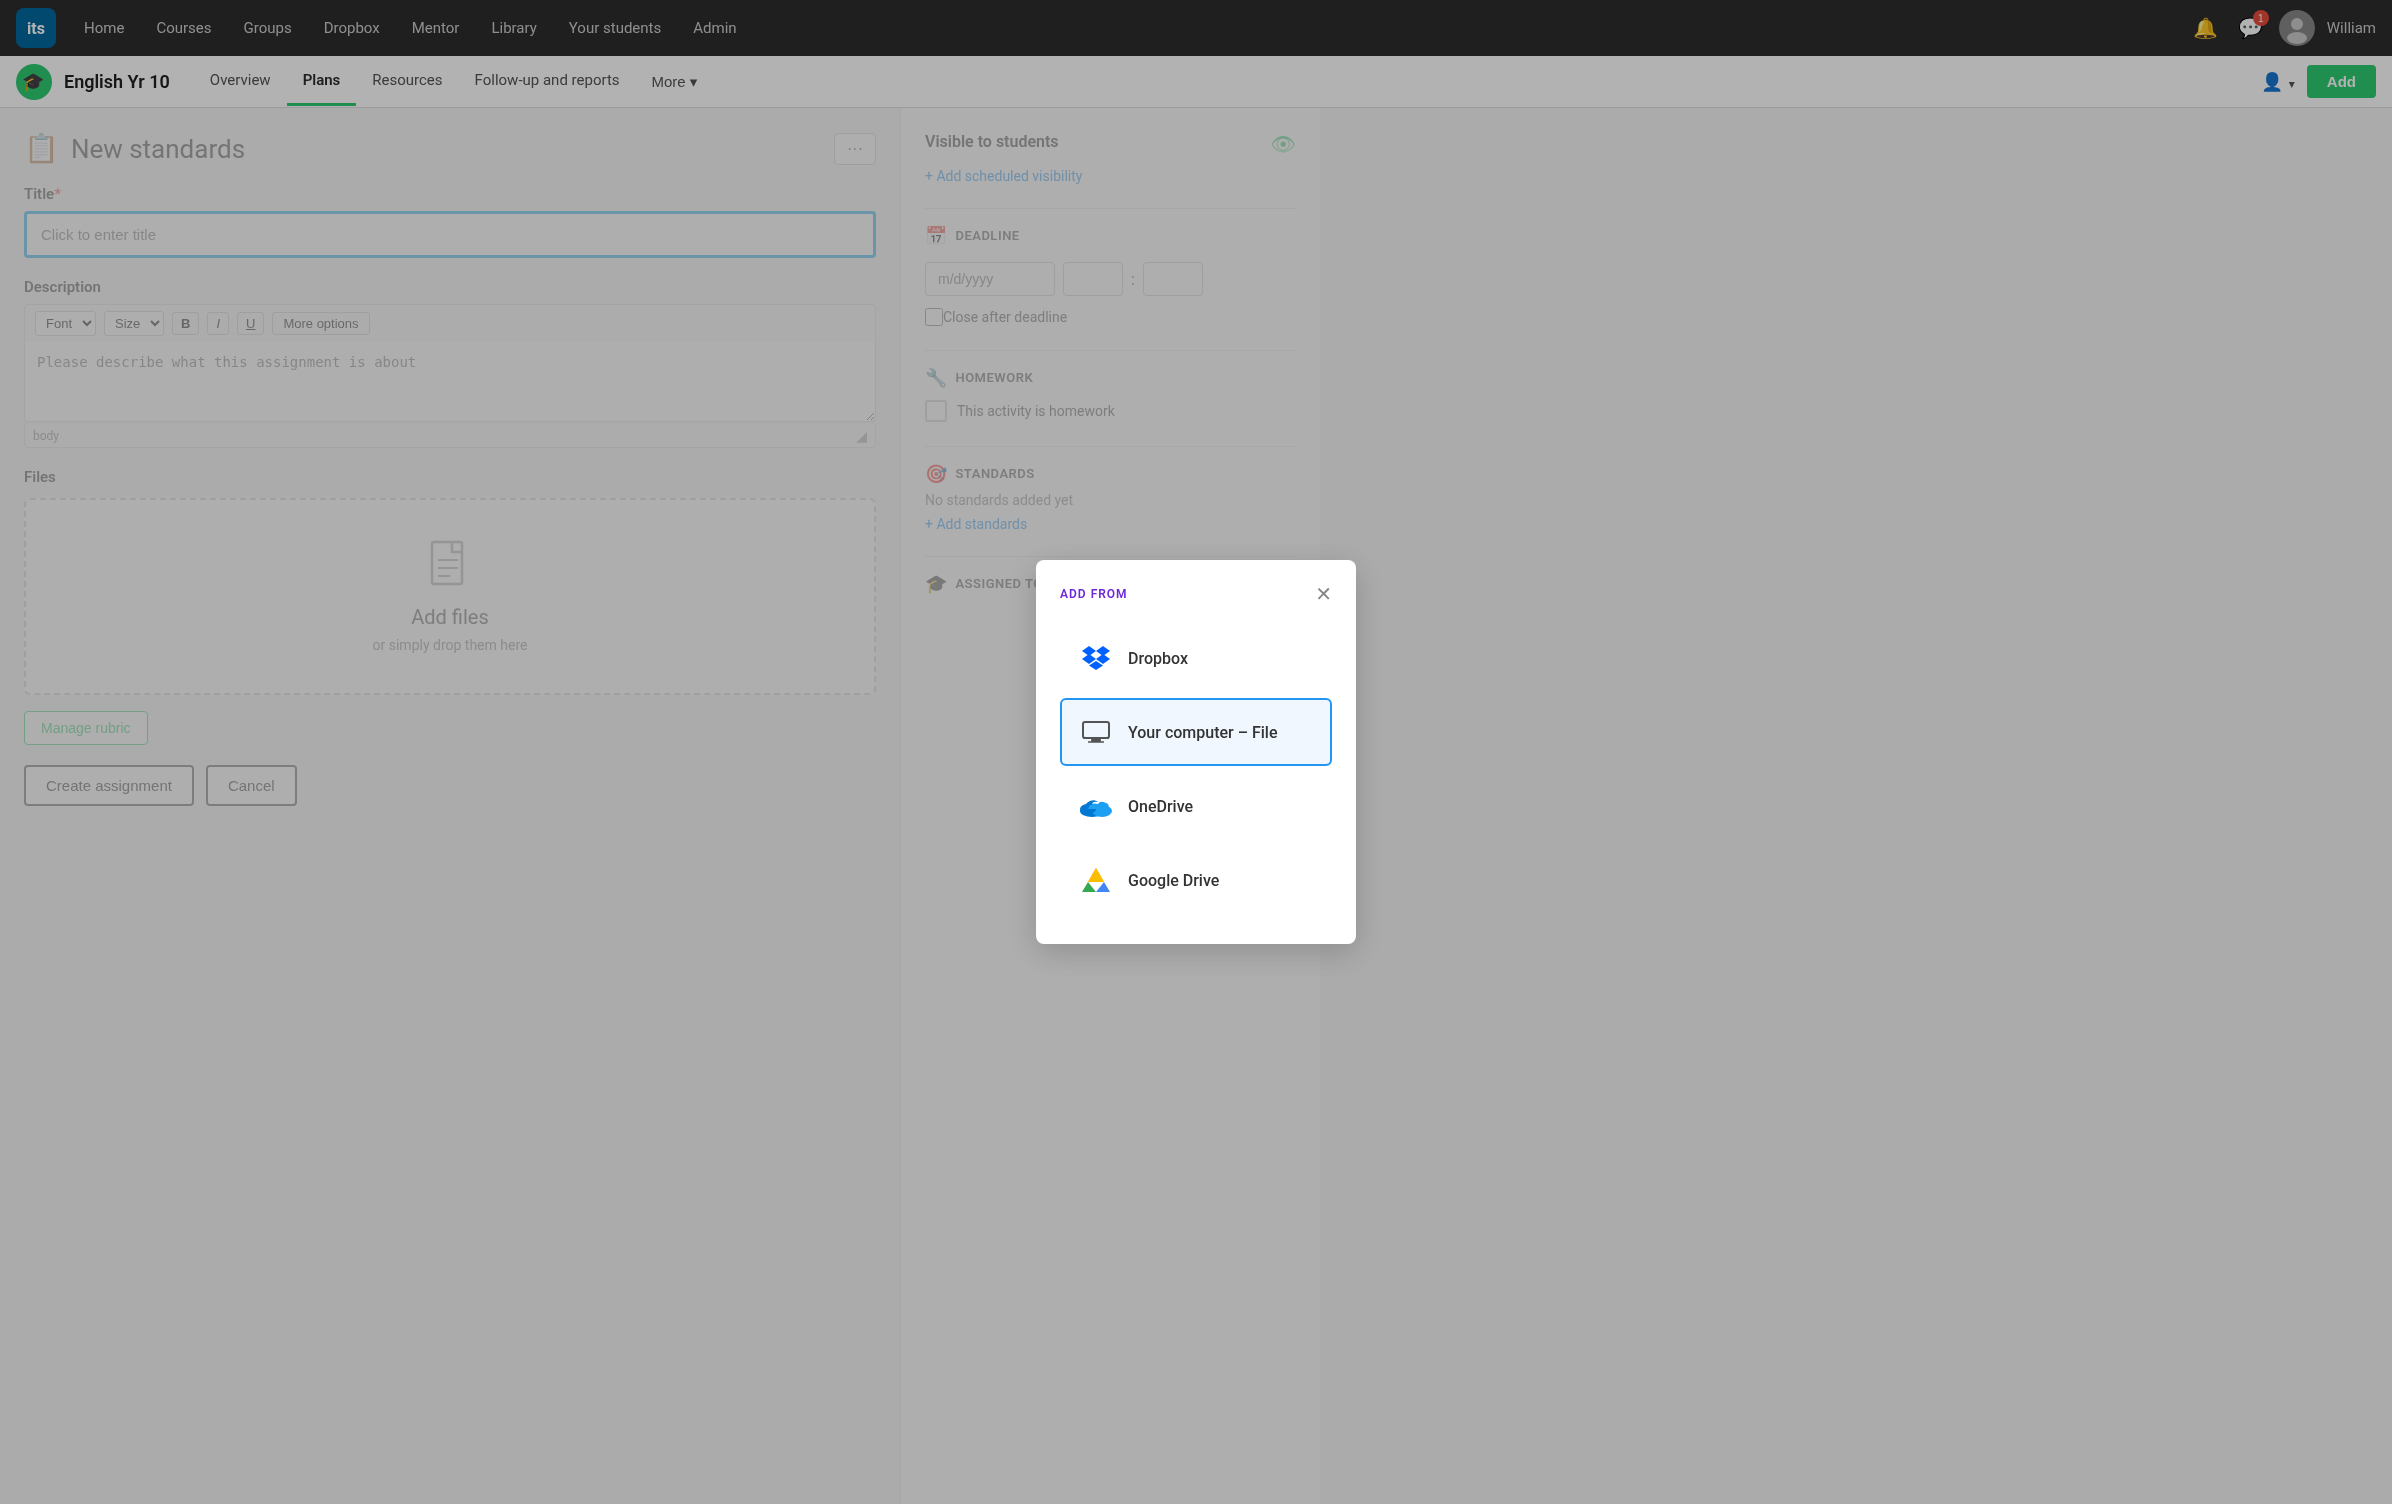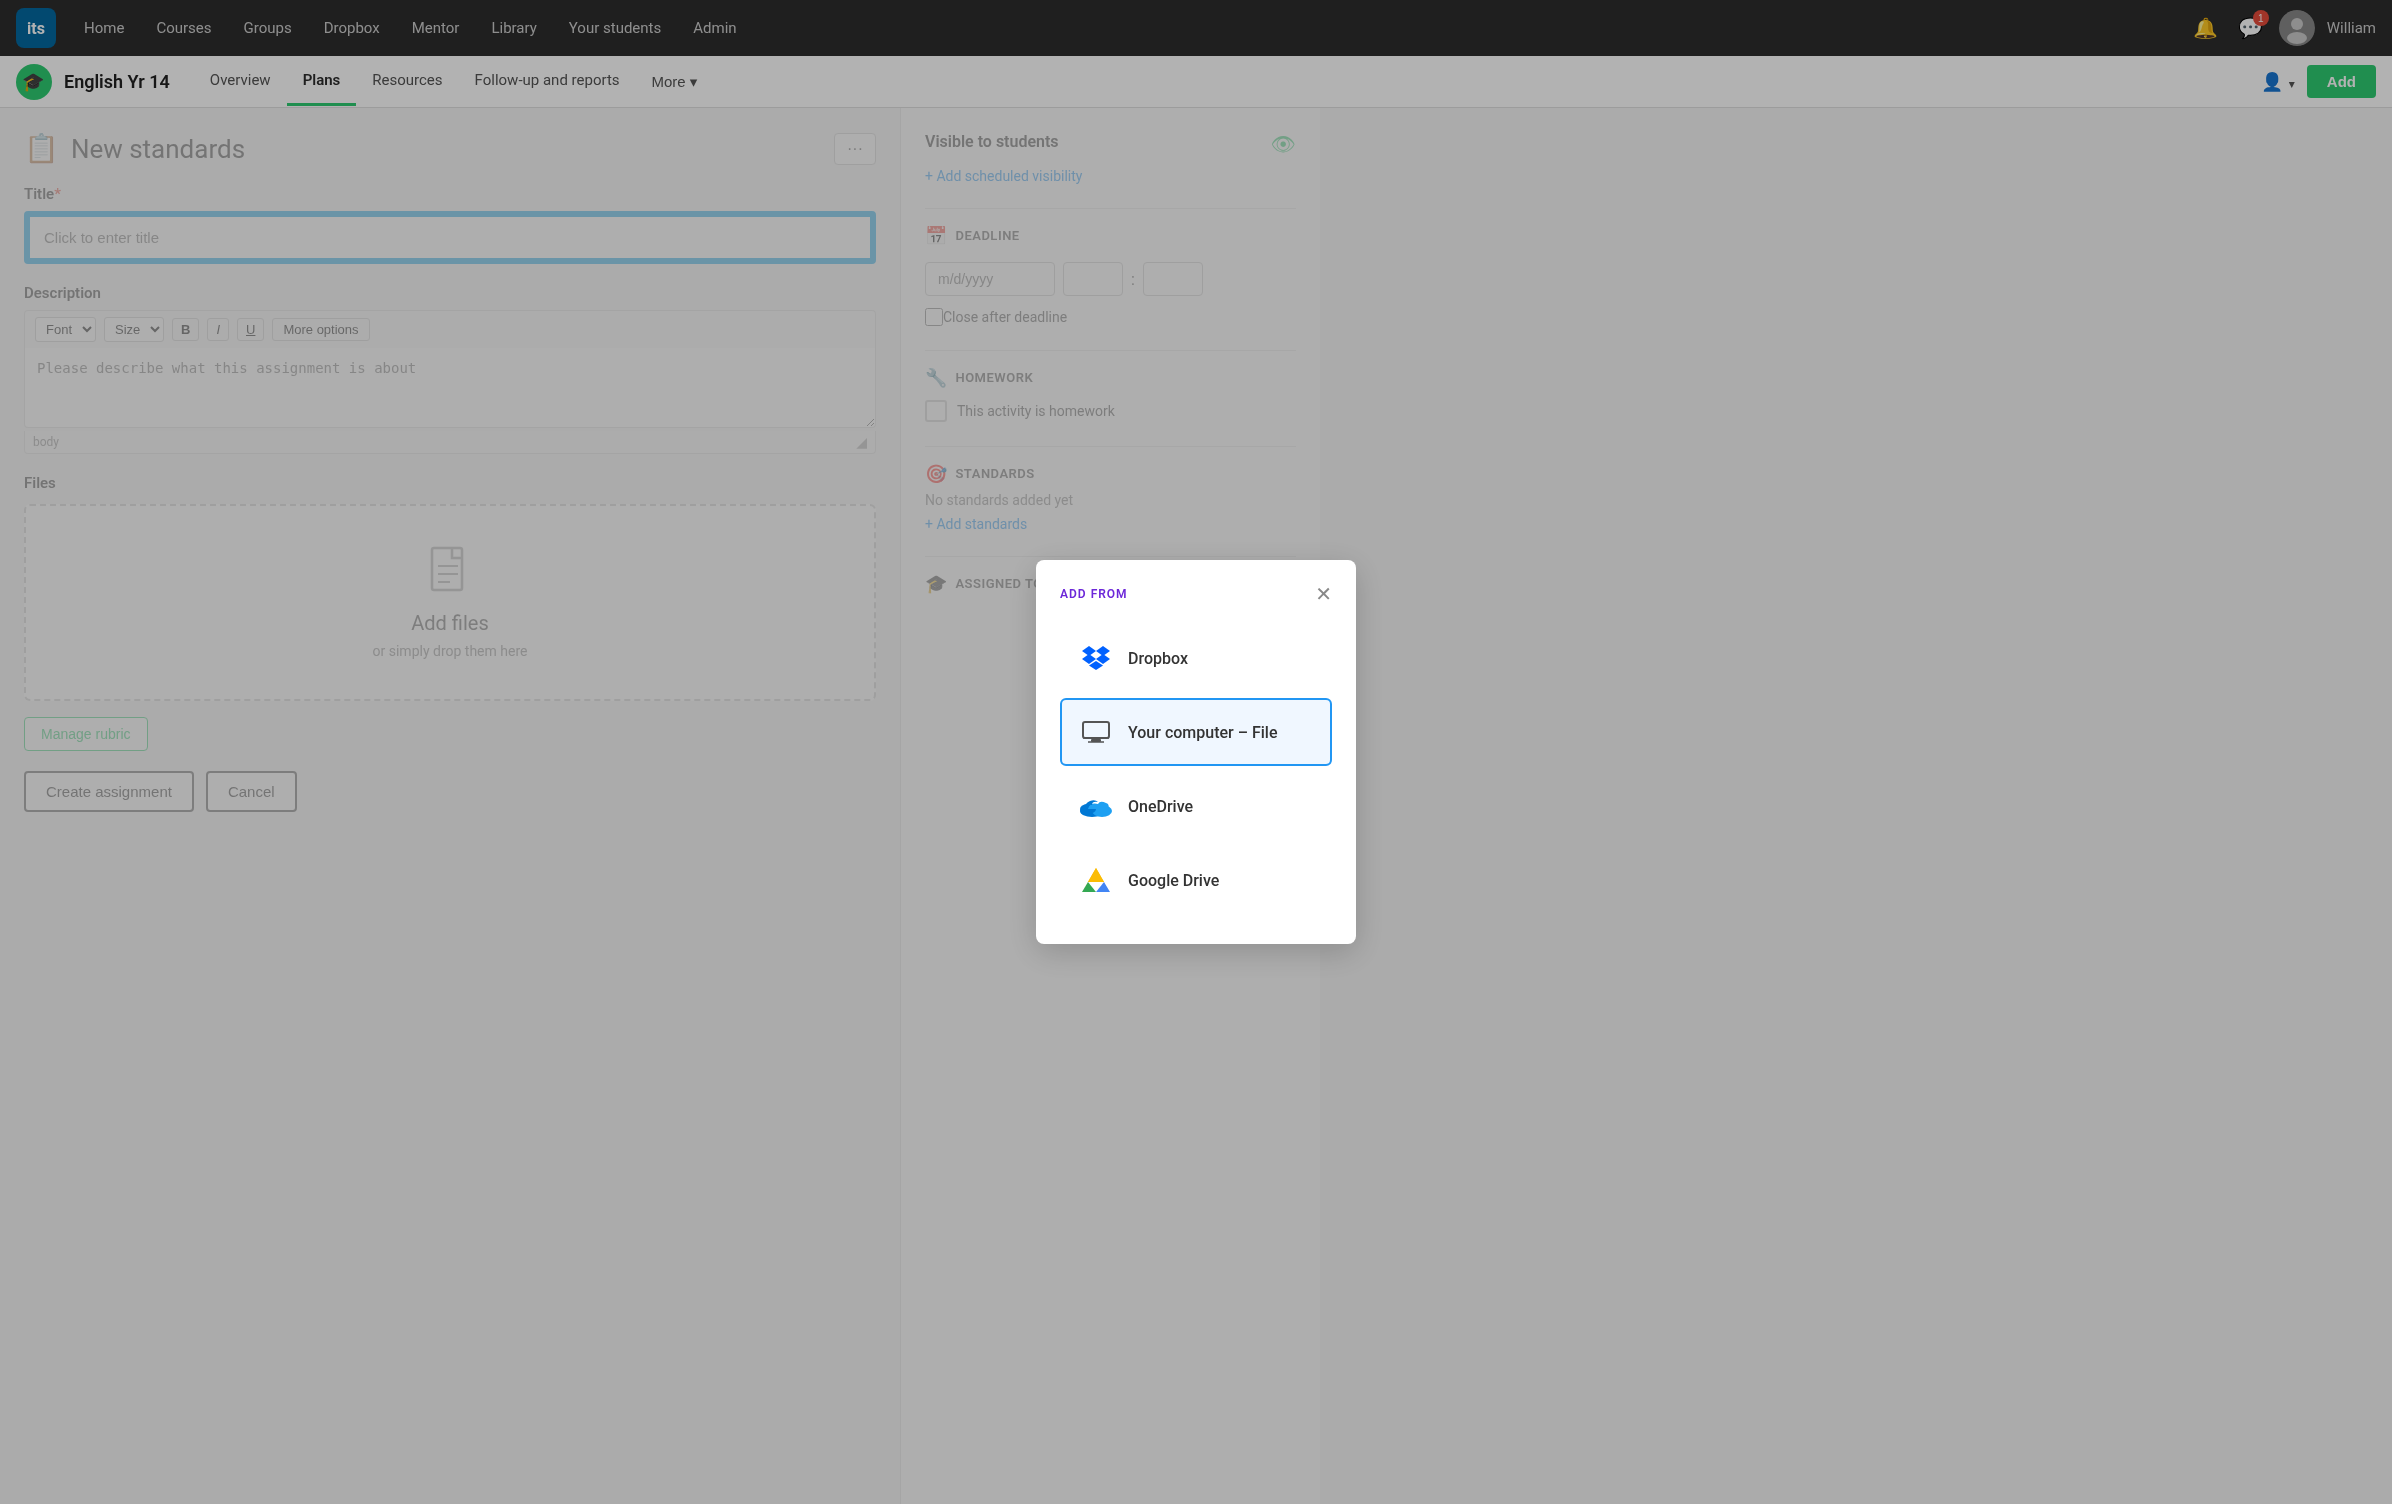--- a/index.html
+++ b/index.html
@@ -154,21 +154,21 @@
     .field-label {
       font-size: 15px;
       font-weight: 600;
       color: #333;
       margin-bottom: 8px;
     }
     .required { color: #e74c3c; }
 
     .title-input {
       width: 100%;
-      border: 6px solid #0ea5e9;
+      border: 3px solid #0ea5e9;
       border-radius: 4px;
       padding: 12px 14px;
       font-size: 15px;
       color: #999;
       outline: none;
       margin-bottom: 20px;
     }
 
     .desc-label { font-size: 15px; font-weight: 600; color: #333; margin-bottom: 8px; }
 
@@ -517,21 +517,21 @@
         <circle cx="18" cy="14" r="6" fill="#ccc"></circle>
         <ellipse cx="18" cy="28" rx="10" ry="6" fill="#ccc"></ellipse>
       </svg>
     </div>
     <span class="user-name">William</span>
   </div>
 </nav>
 
 <div class="sub-nav">
   <div class="class-icon">🎓</div>
-  <span class="class-name">English Yr 14</span>
+  <span class="class-name">English Yr 10</span>
   <div class="sub-nav-tabs">
     <a class="sub-tab">Overview</a>
     <a class="sub-tab active">Plans</a>
     <a class="sub-tab">Resources</a>
     <a class="sub-tab">Follow-up and reports</a>
     <button class="more-btn sub-tab">
       <span>More</span>
       <span>▾</span>
     </button>
   </div>

